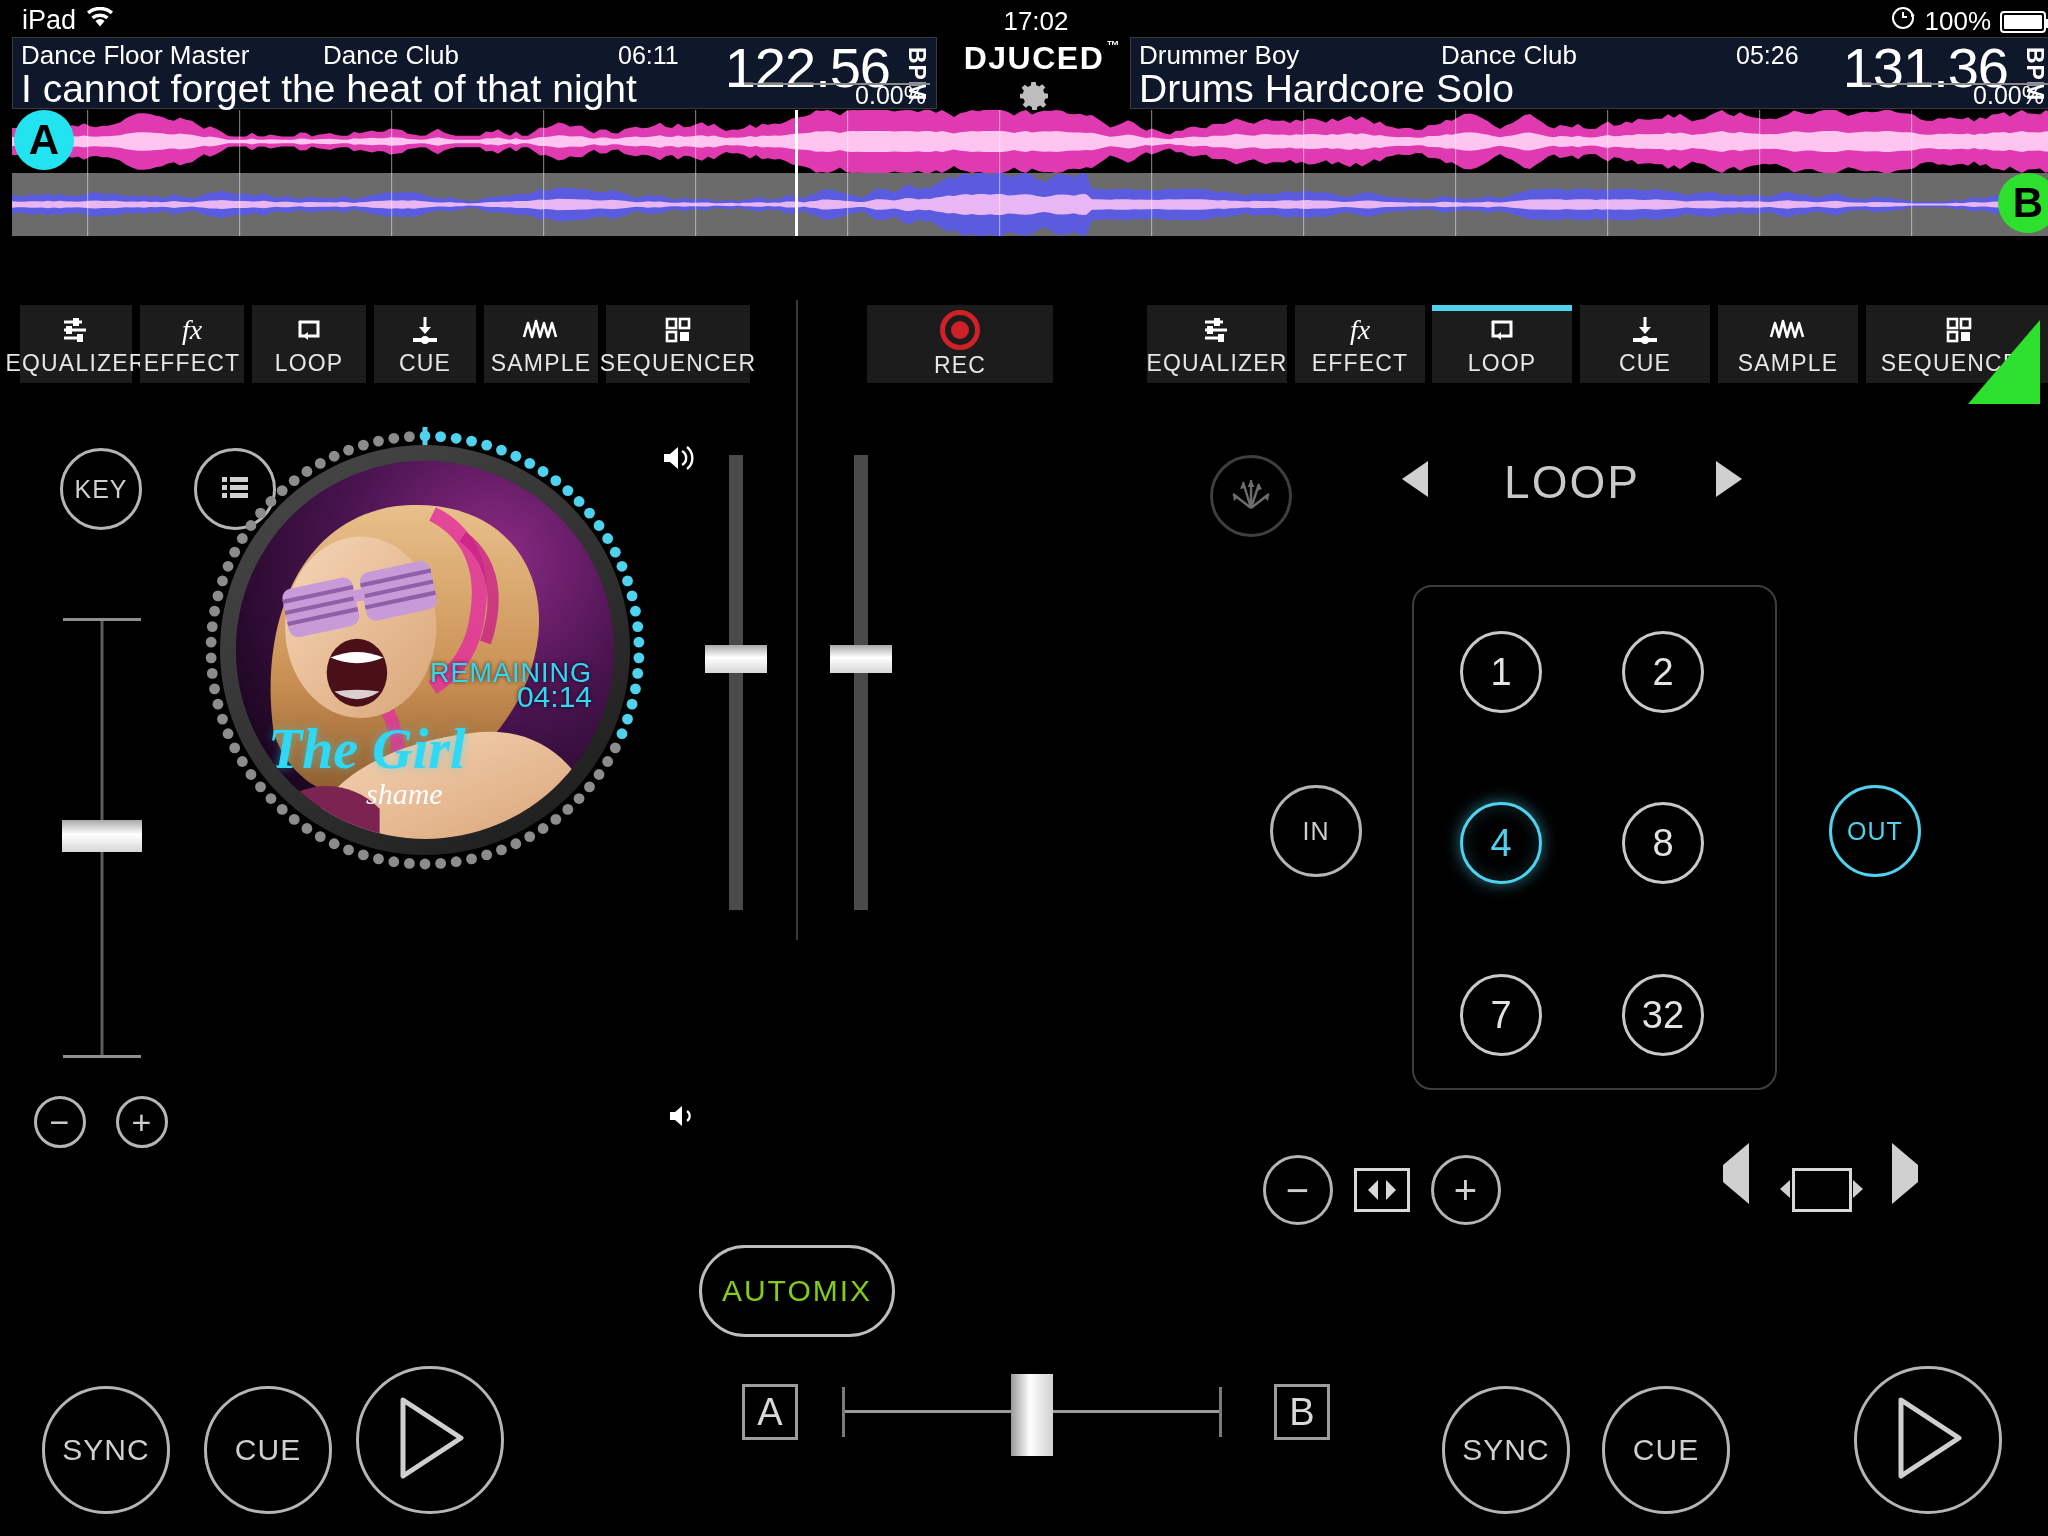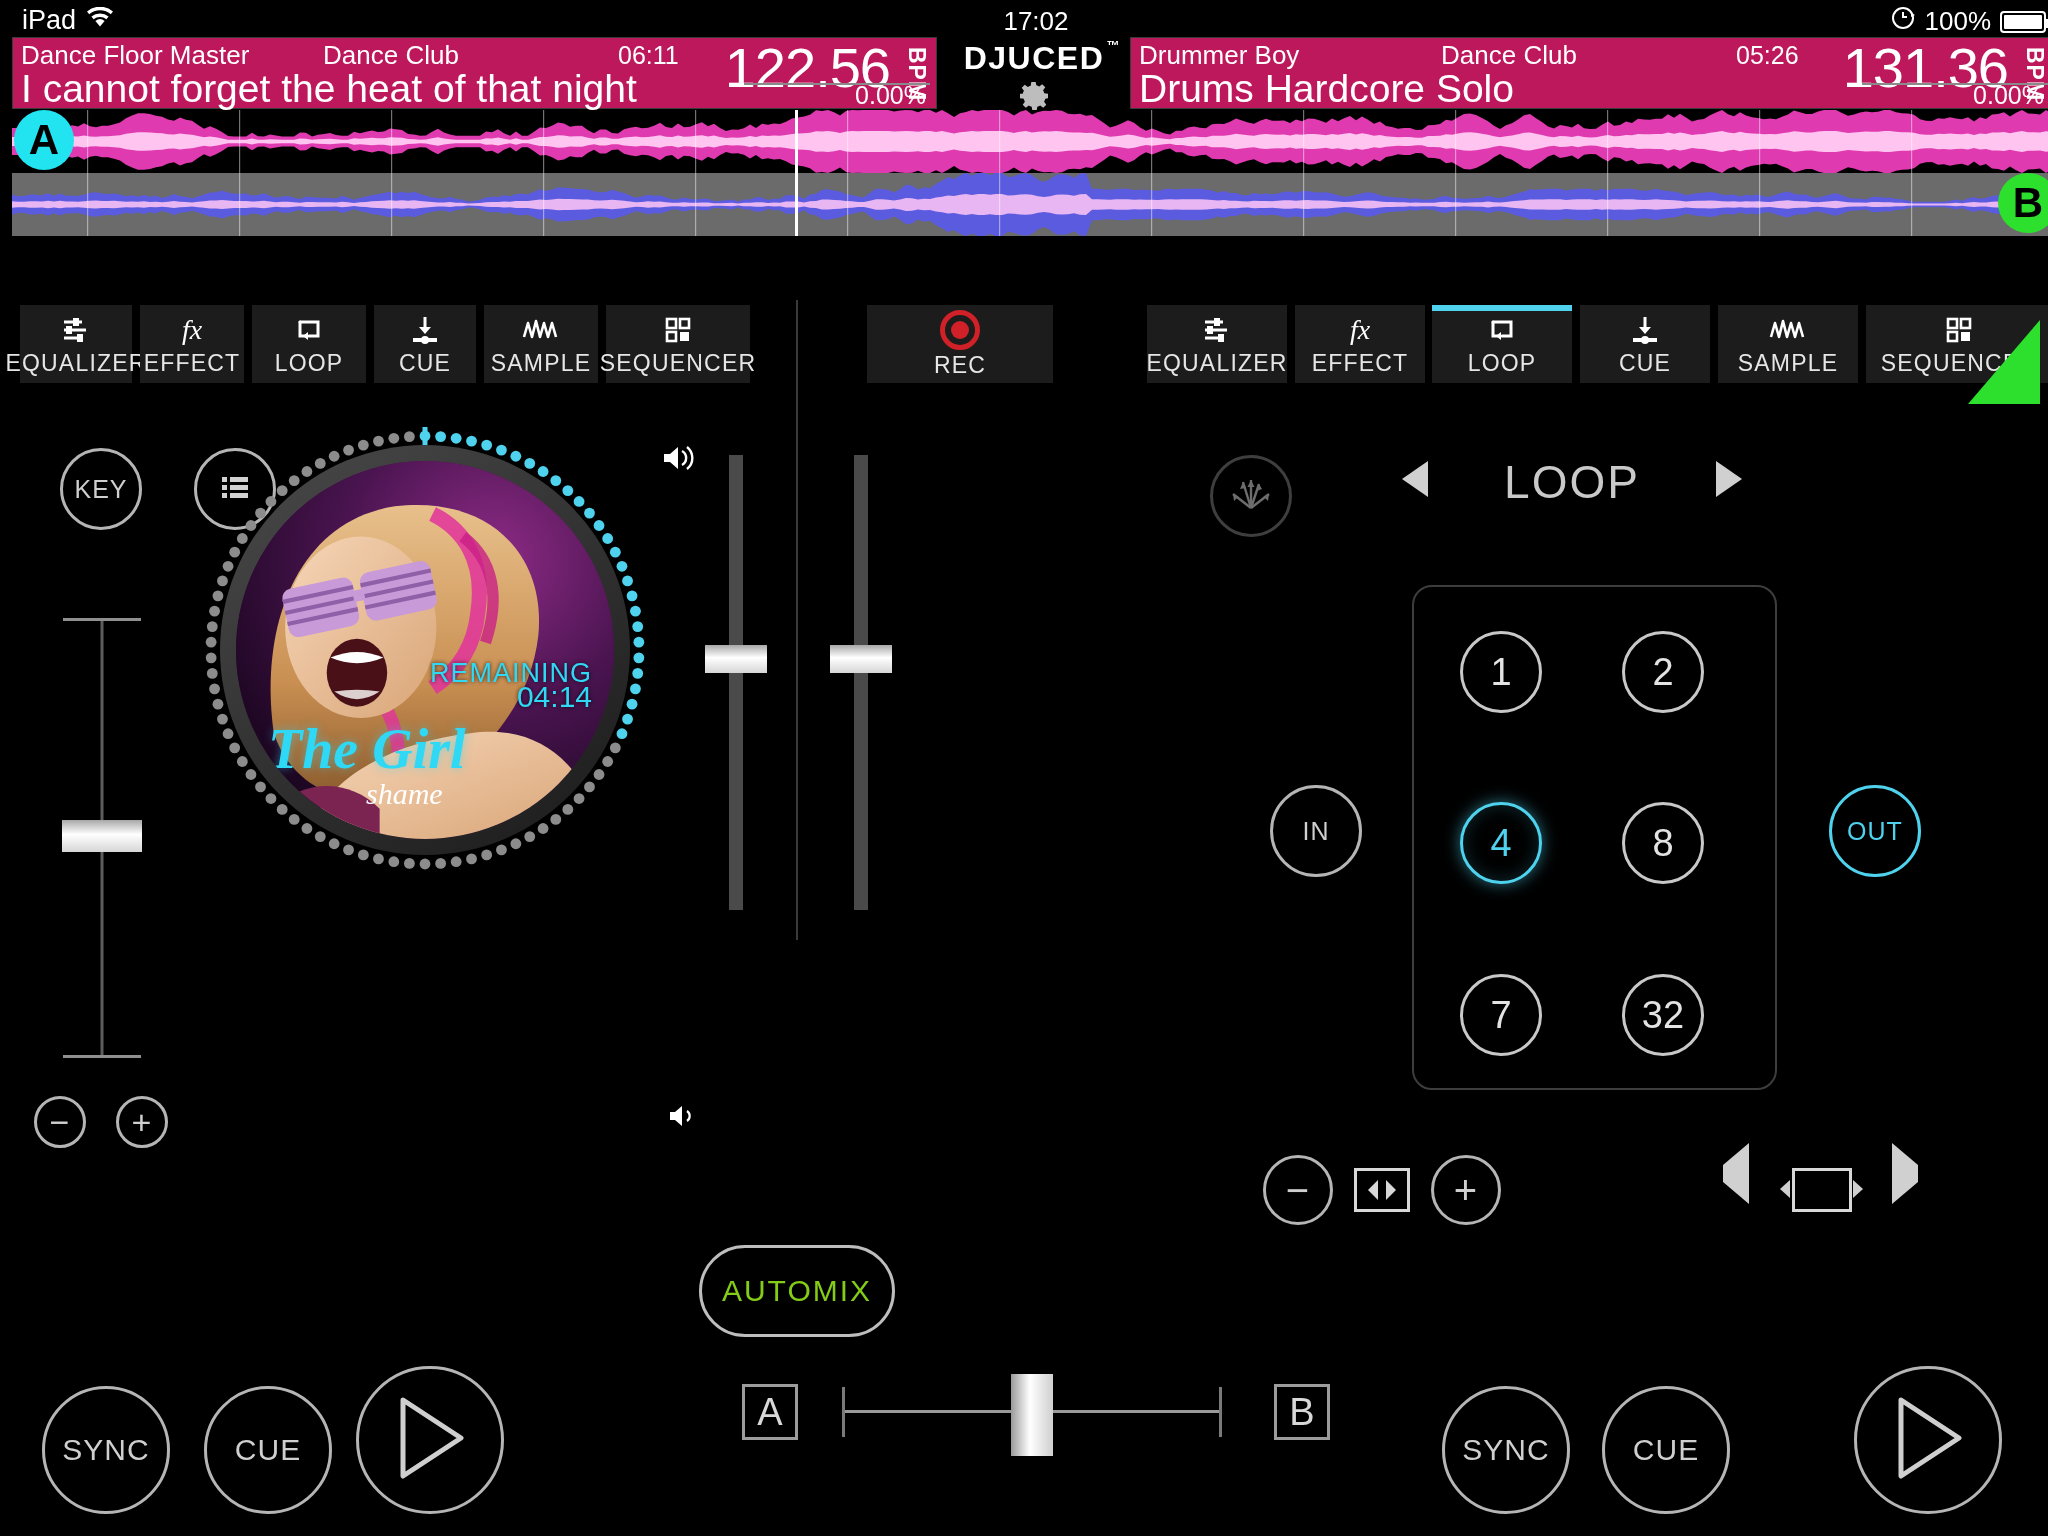--- a/index.html
+++ b/index.html
@@ -16,21 +16,21 @@
   .sb-left { position:absolute; left:10px; top:5px; display:flex; align-items:center; gap:9px; font-size:27px; }
   .sb-center { position:absolute; left:0; width:2048px; text-align:center; top:6px; font-size:26px; }
   .sb-right { position:absolute; right:14px; top:5px; display:flex; align-items:center; gap:9px; font-size:26px; }
   .batt { width:46px; height:22px; border:2px solid #fff; border-radius:4px; position:relative; }
   .batt::after { content:""; position:absolute; right:-6px; top:6px; width:4px; height:9px; background:#fff; border-radius:0 2px 2px 0; }
   .batt-fill { position:absolute; left:2px; top:2px; bottom:2px; right:2px; background:#fff; border-radius:1px; }
   .wifi-ic { display:inline-block; }
   .lock-ic { display:inline-block; }
 
   
-  .deckhead { position:absolute; top:37px; height:72px; border:1px solid #3a3a3a; background:#be185d; }
+  .deckhead { position:absolute; top:37px; height:72px; border:1px solid #3a3a3a; background:#0f172a; }
   .deckhead.left { left:0px; width:925px; }
   .deckhead.right { left:1118px; width:925px; }
   .dh-row1 { position:absolute; top:2px; left:0; right:0; height:30px; color:#fff; font-size:26px; }
   .dh-artist { position:absolute; left:8px; top:0; }
   .dh-album { position:absolute; left:310px; top:0; }
   .dh-time { position:absolute; left:605px; top:1px; font-size:25px; }
   .dh-title { position:absolute; left:8px; top:29px; font-size:39px; color:#fff; white-space:nowrap; }
   .dh-bpmbox { position:absolute; right:4px; top:1px; width:200px; height:68px; }
   .dh-bpmval { position:absolute; right:42px; top:-4px; font-size:56px; color:#fff; letter-spacing:-1px; }
   .dh-bpmlbl { position:absolute; right:2px; top:8px; font-size:23px; color:#fff; font-weight:bold;

